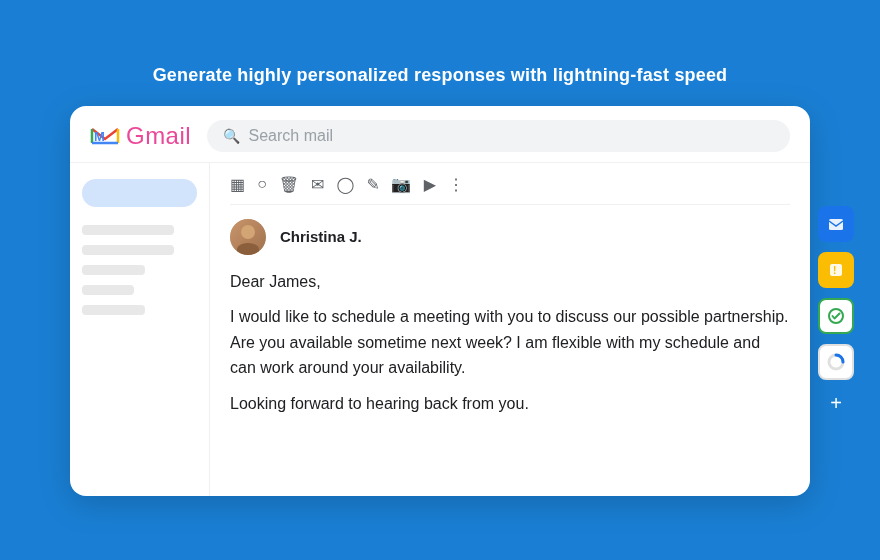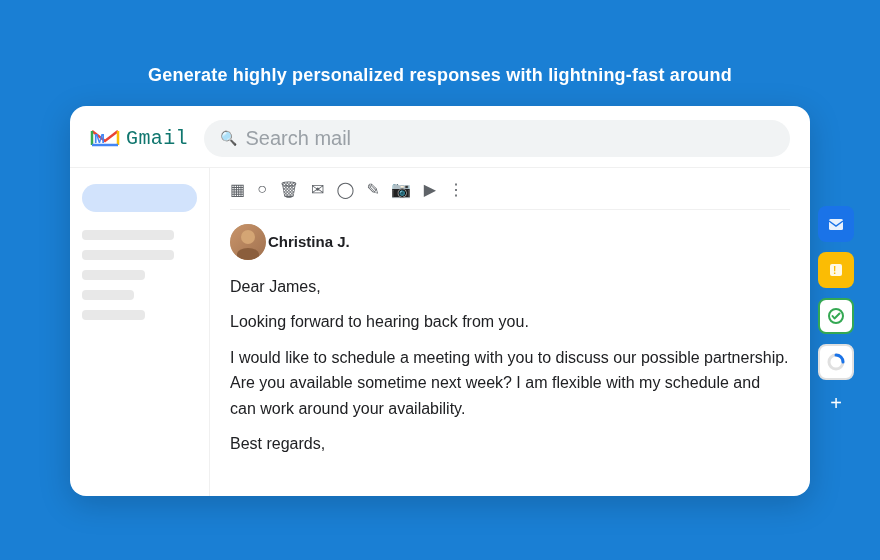--- a/index.html
+++ b/index.html
@@ -52,45 +52,44 @@
       gap: 6px;
       min-width: 80px;
     }
 
     .gmail-m-icon {
       width: 30px;
       height: 22px;
     }
 
     .gmail-label {
-      font-size: 20px;
-      color: #0f766e;
+      font-size: 24px;
+      color: #ec4899;
       font-weight: 400;
       letter-spacing: 0.02em;
-      font-family: Liberation Mono, monospace;
     }
 
     .search-bar {
       display: flex;
       align-items: center;
       background: #f1f3f4;
       border-radius: 24px;
       padding: 7px 16px;
       flex: 1;
       gap: 8px;
     }
 
     .search-icon-wrap {
       color: #9aa0a6;
       font-size: 14px;
     }
 
     .search-text {
       color: #9aa0a6;
-      font-size: 20px;
+      font-size: 16px;
     }
 
     
     .gmail-body {
       display: flex;
       flex: 1;
     }
 
     
     .sidebar {
@@ -145,21 +144,21 @@
     .toolbar-icon {
       color: #5f6368;
       font-size: 16px;
       cursor: pointer;
     }
 
     
     .email-header {
       display: flex;
       align-items: center;
-      gap: 2px;
+      gap: 14px;
       margin-bottom: 14px;
     }
 
     .avatar {
       width: 36px;
       height: 36px;
       border-radius: 50%;
       background: #c0a080;
       overflow: hidden;
       display: flex;
@@ -273,21 +272,21 @@
       justify-content: center;
       cursor: pointer;
       color: #fff;
       font-size: 20px;
       font-weight: 300;
     }
   </style>
 </head>
 <body>
 
-<span class="headline">Generate highly personalized responses with lightning-fast around</span>
+<span class="headline">Generate highly personalized responses with lightning-fast speed</span>
 
 <div style="position: relative; display: flex; align-items: flex-start;">
   <div class="gmail-window">
 
     <div class="gmail-topbar">
       <div class="gmail-logo">
 
         <svg class="gmail-m-icon" viewBox="0 0 30 22" fill="none" xmlns="http://www.w3.org/2000/svg">
           <rect width="30" height="22" rx="2" fill="white"></rect>
           <path d="M2 4L15 14L28 4V18H2V4Z" fill="white" stroke="#e0e0e0" stroke-width="0.5"></path>
@@ -332,23 +331,22 @@
 
         <div class="email-header">
           <div class="avatar">
             <div class="avatar-img"></div>
           </div>
           <span class="sender-name">Christina J.</span>
         </div>
 
         <div class="email-body-text">
           <p>Dear James,</p>
+          <p>I would like to schedule a meeting with you to discuss our possible partnership. Are you available sometime next week? I am flexible with my schedule and can work around your availability.</p>
           <p>Looking forward to hearing back from you.</p>
-          <p>I would like to schedule a meeting with you to discuss our possible partnership. Are you available sometime next week? I am flexible with my schedule and can work around your availability.</p>
-          <p>Best regards,</p>
         </div>
       </div>
     </div>
   </div>
 
   <div class="right-icons">
     <div class="right-icon-btn blue">
       <svg width="18" height="18" viewBox="0 0 18 18" fill="none" xmlns="http://www.w3.org/2000/svg">
         <rect x="2" y="4" width="14" height="11" rx="1.5" fill="white" opacity="0.9"></rect>
         <path d="M2 6L9 11L16 6" stroke="#1a73e8" stroke-width="1.5" fill="none"></path>

